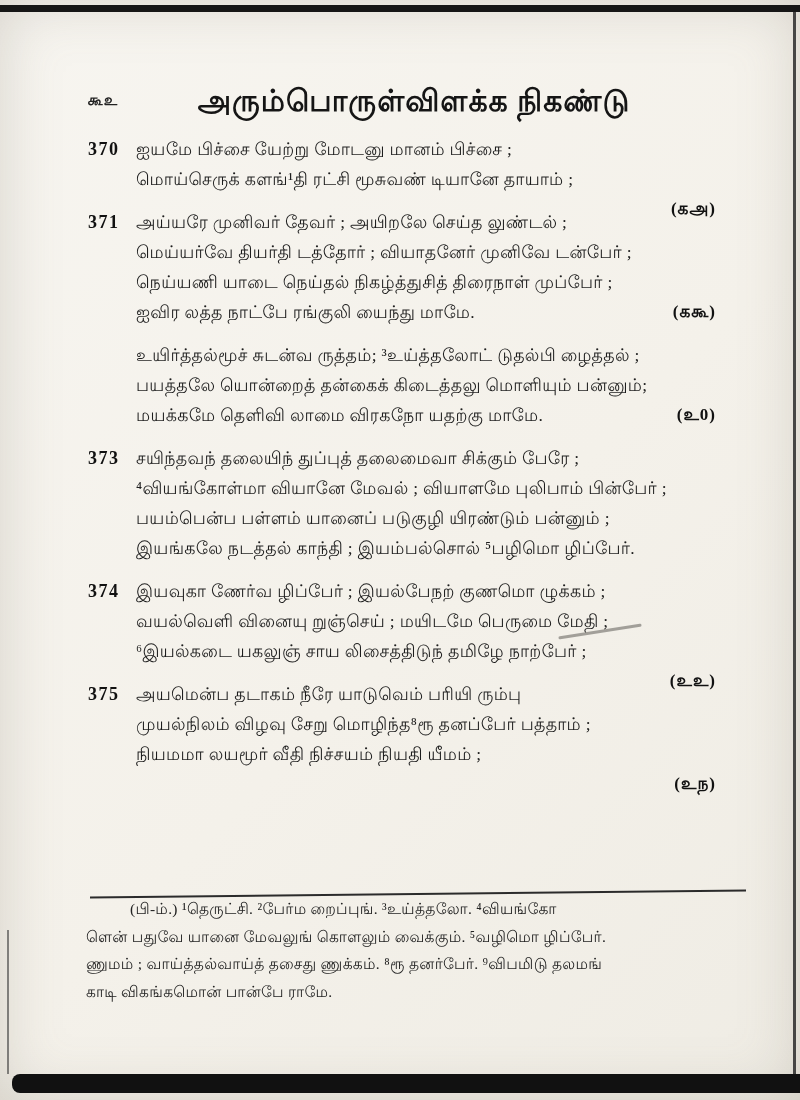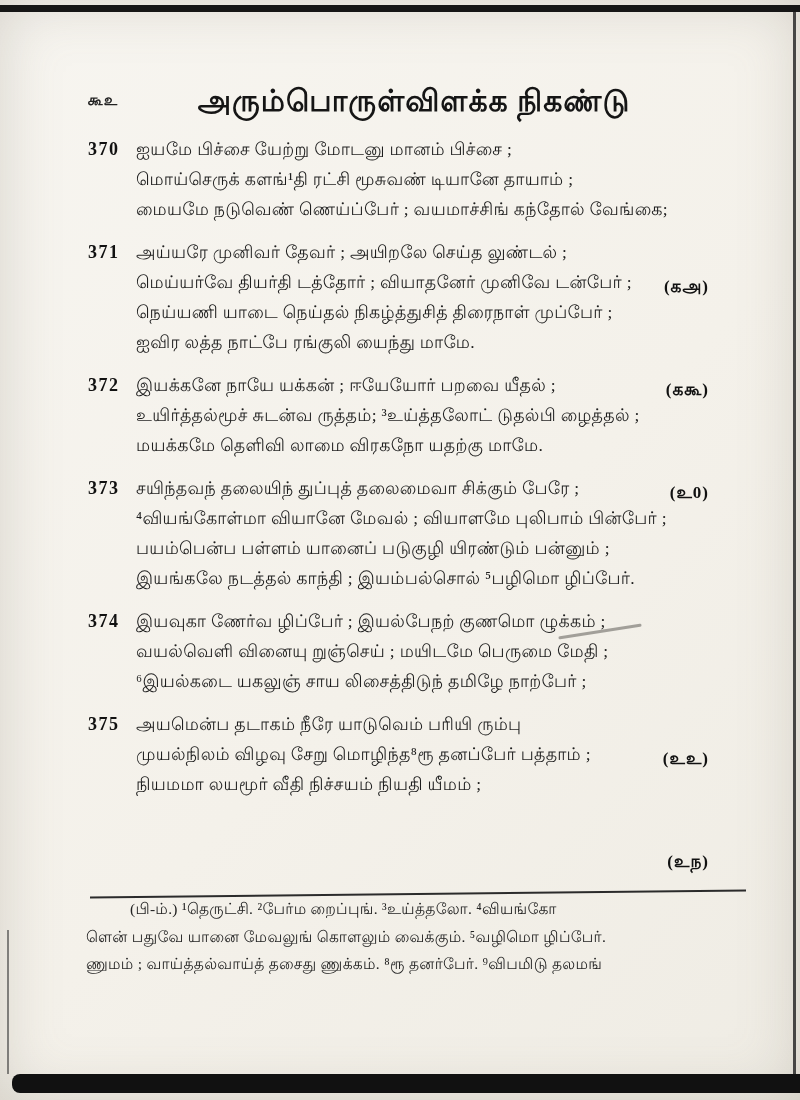--- a/index.html
+++ b/index.html
@@ -26,34 +26,34 @@
   .folio{
     position:absolute;left:0;top:8px;
     font-size:15px;font-weight:700;letter-spacing:1px;color:#222;
     transform:skewX(-8deg);
   }
   .title{
     text-align:center;
     font-size:30px;font-weight:700;letter-spacing:1px;color:#151515;
   }
 
-  .verses{position:absolute;top:134px;left:88px;right:47px;}
+  .verses{position:absolute;top:134px;left:88px;right:40px;}
   .verse{margin-bottom:13px;}
   .vline{
     font-size:17.5px;line-height:30px;white-space:nowrap;
     padding-left:48px;color:#1d1d1d;letter-spacing:.3px;
   }
   .vline.first{padding-left:0;}
   .vnum{
     display:inline-block;width:48px;
     font-weight:700;font-size:18px;letter-spacing:1.5px;color:#111;
   }
   .stanza{
     float:right;margin-right:44px;
-    font-weight:700;font-size:17px;letter-spacing:1px;color:#111;margin-top:48px;
+    font-weight:700;font-size:17px;letter-spacing:1px;color:#111;
   }
   .smudge{
     position:absolute;left:470px;top:496px;width:84px;height:3px;
     background:rgba(95,92,88,.55);transform:rotate(-9deg);border-radius:2px;
   }
 
   .footnotes{position:absolute;top:893px;left:86px;right:58px;}
   .fsep{
     border-top:2.5px solid #2b2b2b;
     width:656px;margin-left:4px;
@@ -77,34 +77,33 @@
   <div class="header">
     <span class="folio">கூஉ</span>
     <div class="title">அரும்பொருள்விளக்க நிகண்டு</div>
   </div>
 
   <div class="verses">
 
     <div class="verse">
       <div class="vline first"><span class="vnum">370</span><span>ஐயமே பிச்சை யேற்று மோடனு மானம் பிச்சை ;</span></div>
       <div class="vline">மொய்செருக் களங்¹தி ரட்சி மூசுவண் டியானே தாயாம் ;</div>
-      <div class="vline">மையமே நடுவெண் ணெய்ப்பேர் ; வயமாச்சிங் கந்தோல் வேங்கை;</div>
       <div class="vline"><span class="stanza">(கஅ)</span></div>
     </div>
 
     <div class="verse">
       <div class="vline first"><span class="vnum">371</span><span>அய்யரே முனிவர் தேவர் ; அயிறலே செய்த லுண்டல் ;</span></div>
       <div class="vline">மெய்யர்வே தியர்தி டத்தோர் ; வியாதனேர் முனிவே டன்பேர் ;</div>
       <div class="vline">நெய்யணி யாடை நெய்தல் நிகழ்த்துசித் திரைநாள் முப்பேர் ;</div>
       <div class="vline"><span class="stanza">(ககூ)</span><span>ஐவிர லத்த நாட்பே ரங்குலி யைந்து மாமே.</span></div>
     </div>
 
     <div class="verse">
-      <div class="vline first"><span class="vnum">372</span><span>இயக்கனே நாயே யக்கன் ; ஈயேயோர் பறவை யீதல் ;</span></div>
       <div class="vline">உயிர்த்தல்மூச் சுடன்வ ருத்தம்; ³உய்த்தலோட் டுதல்பி ழைத்தல் ;</div>
+      <div class="vline">பயத்தலே யொன்றைத் தன்கைக் கிடைத்தலு மொளியும் பன்னும்;</div>
       <div class="vline"><span class="stanza">(உ0)</span><span>மயக்கமே தெளிவி லாமை விரகநோ யதற்கு மாமே.</span></div>
     </div>
 
     <div class="verse">
       <div class="vline first"><span class="vnum">373</span><span>சயிந்தவந் தலையிந் துப்புத் தலைமைவா சிக்கும் பேரே ;</span></div>
       <div class="vline">⁴வியங்கோள்மா வியானே மேவல் ; வியாளமே புலிபாம் பின்பேர் ;</div>
       <div class="vline">பயம்பென்ப பள்ளம் யானைப் படுகுழி யிரண்டும் பன்னும் ;</div>
       <div class="vline"><span class="stanza"></span><span>இயங்கலே நடத்தல் காந்தி ; இயம்பல்சொல் ⁵பழிமொ ழிப்பேர்.</span></div>
     </div>
 
@@ -123,14 +122,15 @@
     </div>
 
     <div class="smudge"></div>
   </div>
 
   <div class="footnotes">
     <div class="fsep"></div>
     <div class="fline first">(பி-ம்.)  ¹தெருட்சி.   ²பேர்ம றைப்புங்.   ³உய்த்தலோ.   ⁴வியங்கோ</div>
     <div class="fline">ளென் பதுவே யானை மேவலுங் கொளலும் வைக்கும்.  ⁵வழிமொ ழிப்பேர்.</div>
     <div class="fline">ணுமம் ; வாய்த்தல்வாய்த் தசைது ணுக்கம்.  ⁸ரூ தனர்பேர்.  ⁹விபமிடு தலமங்</div>
+    <div class="fline">காடி விகங்கமொன் பான்பே ராமே.</div>
   </div>
 </div>
 
 </body></html>

